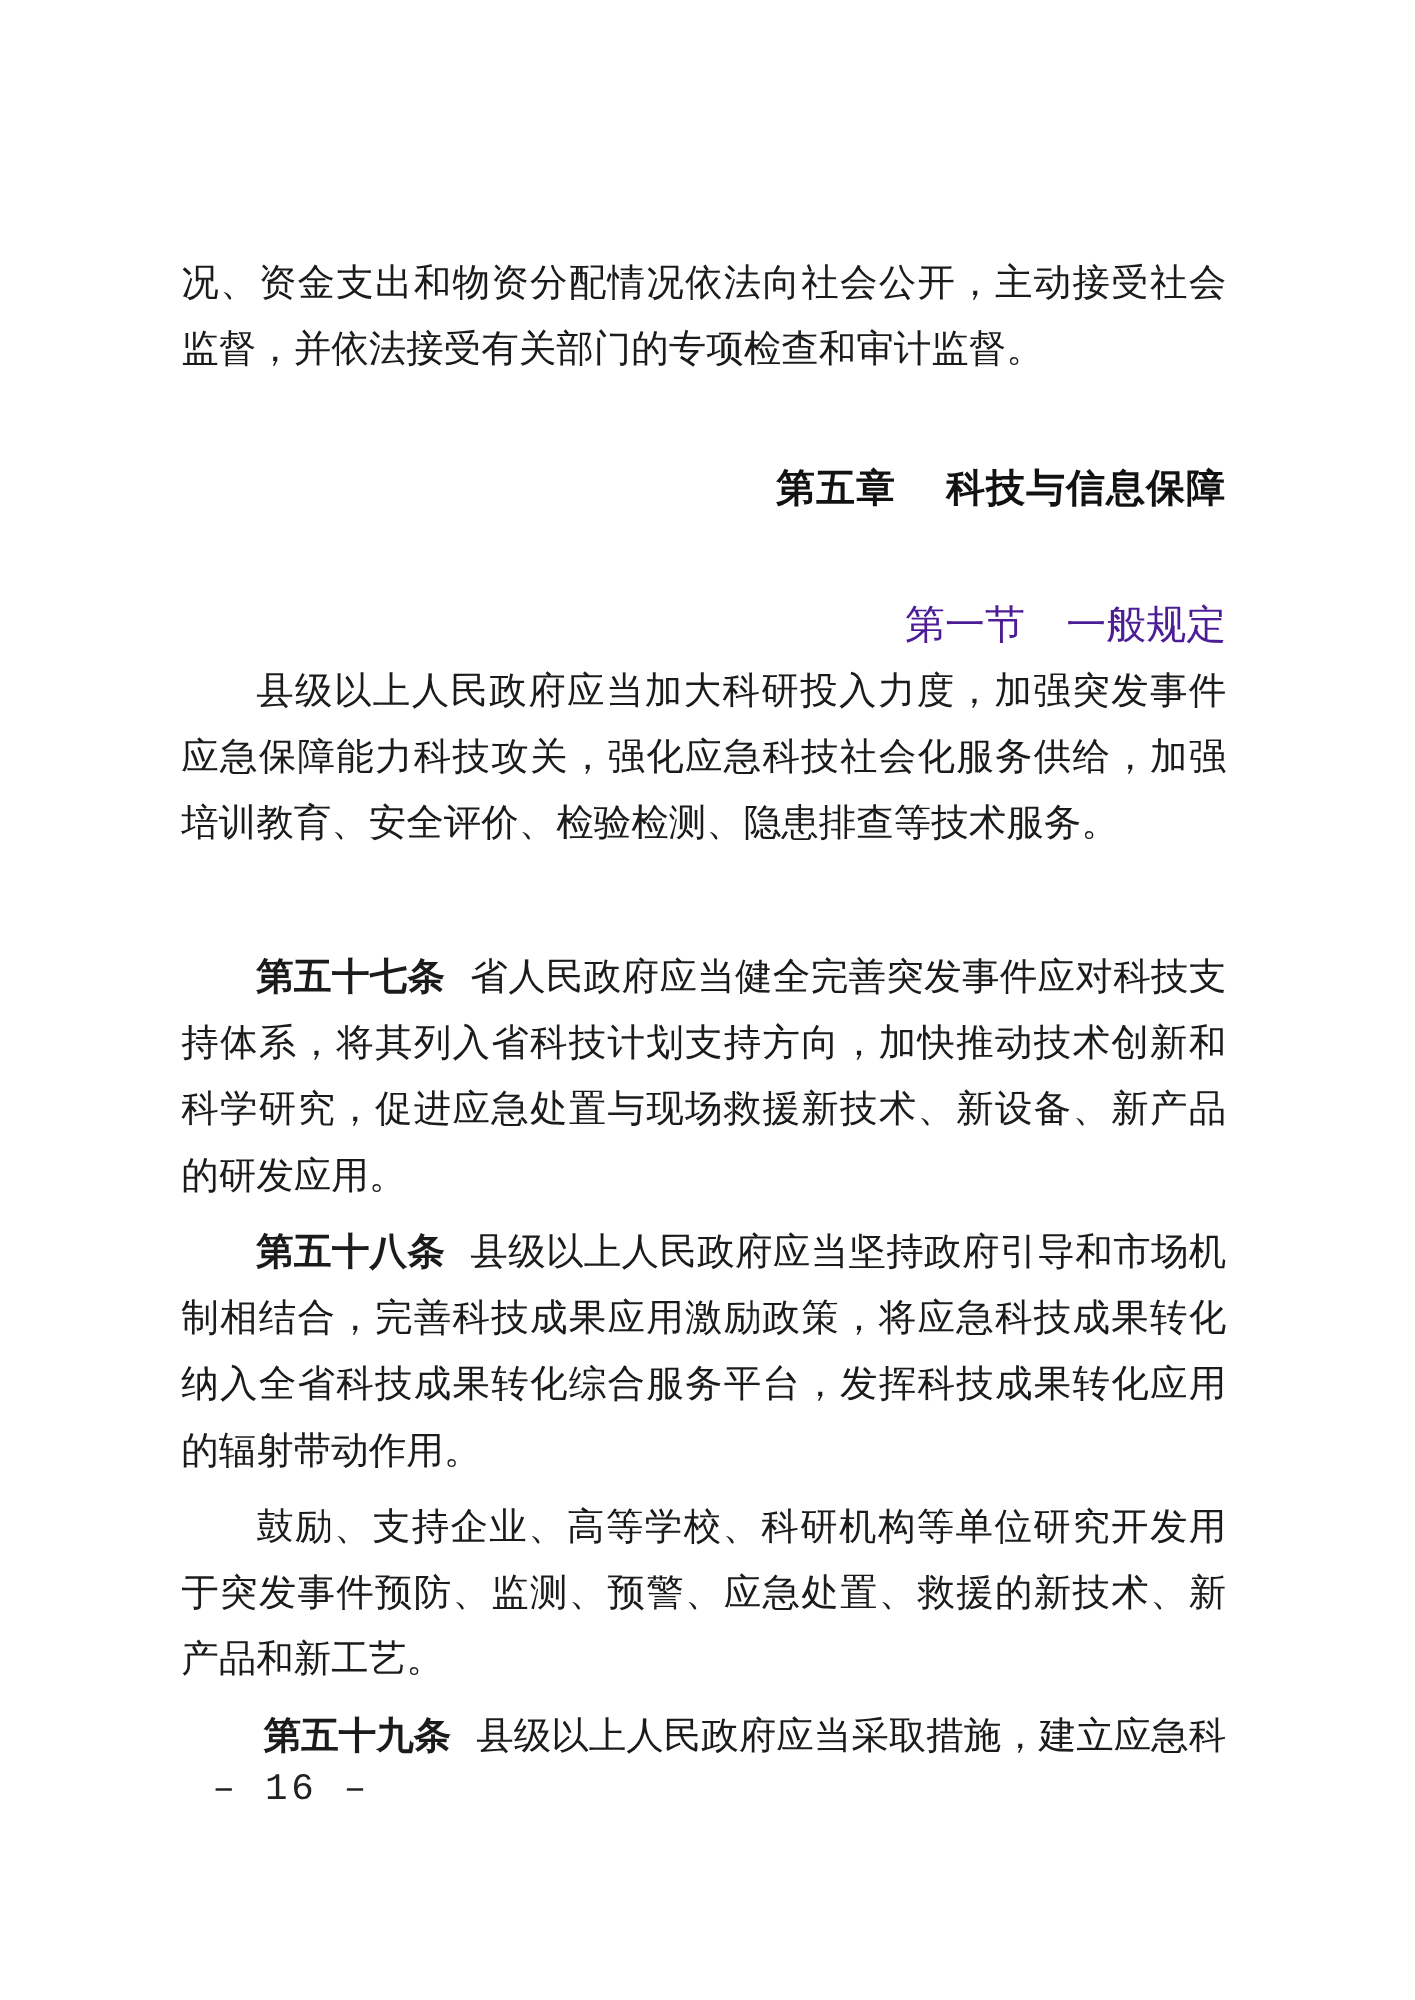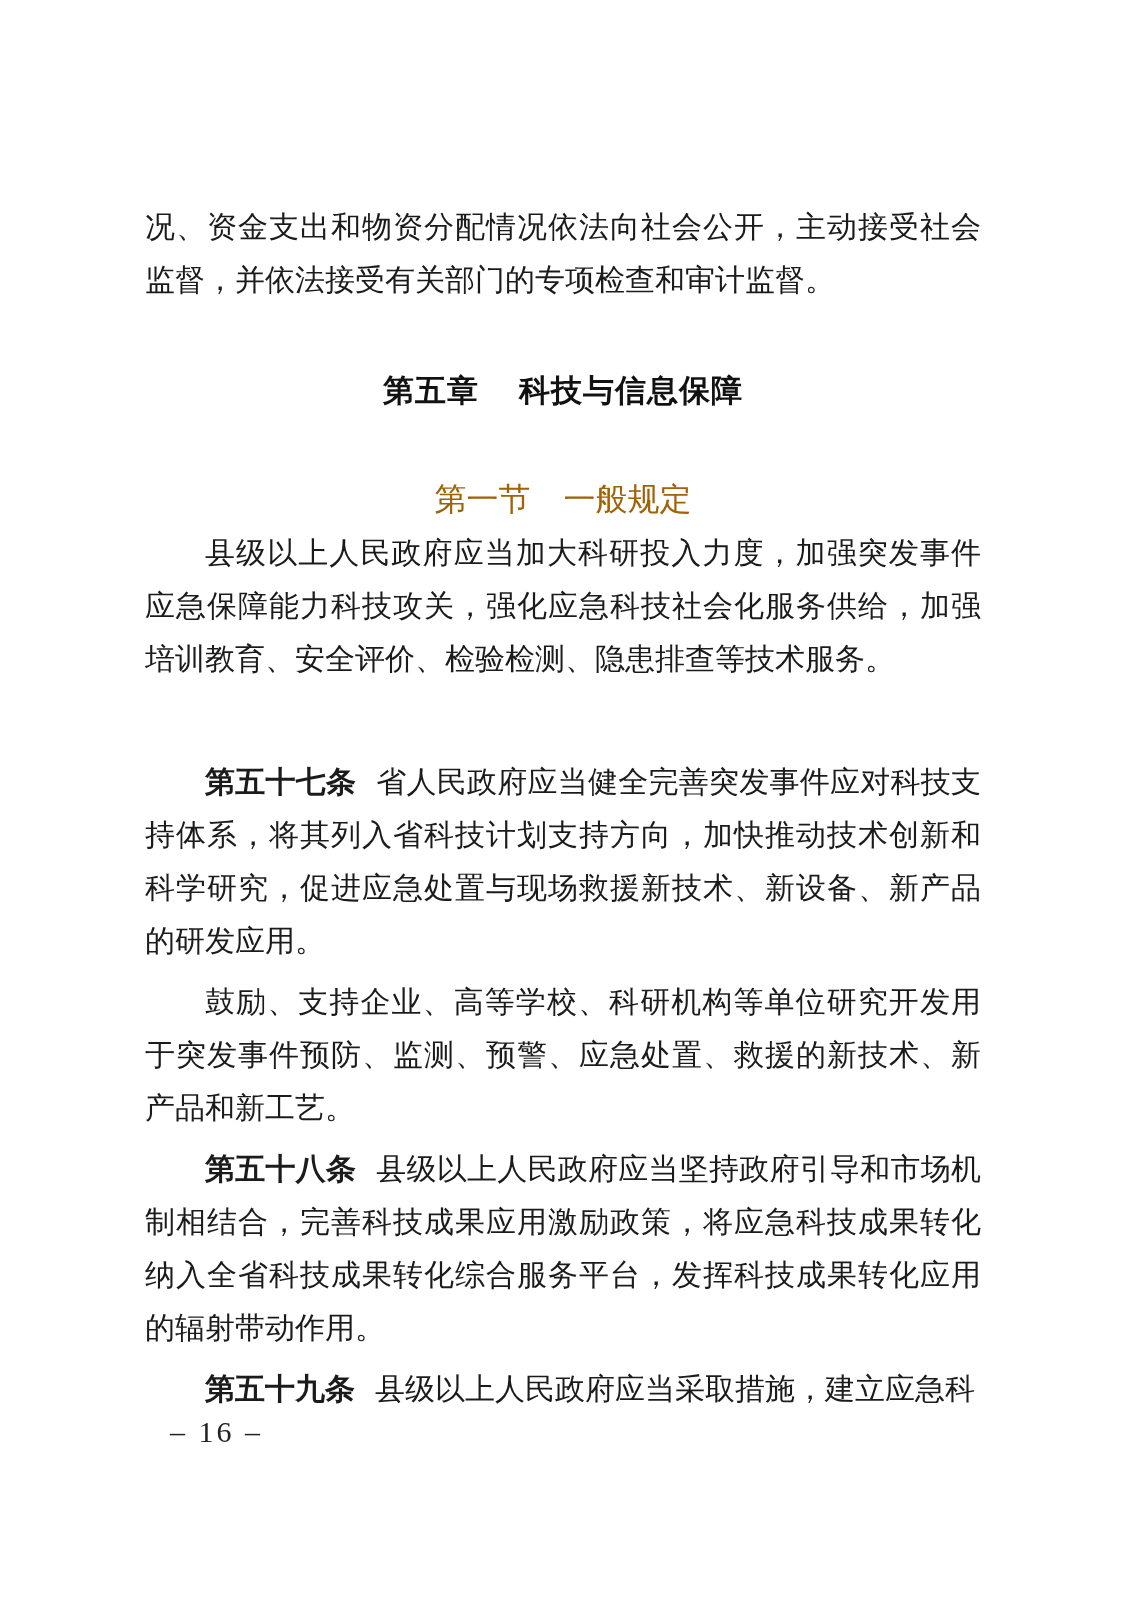--- a/index.html
+++ b/index.html
@@ -16,20 +16,21 @@
     font-family: "Liberation Serif", serif;
     color: #1b1b1b;
   }
   .content {
     position: absolute;
     left: 145px;
     top: 200px;
     width: 836px;
     display: flex;
     flex-direction: column;
+    align-items: flex-end;
   }
   .body-text {
     margin: 0 0 8px 0;
     font-family: "Liberation Serif", serif;
     font-size: 30px;
     line-height: 53px;
     color: #1b1b1b;
     text-align: justify;
     text-justify: inter-ideograph;
   }
@@ -56,30 +57,30 @@
   .chapter-heading .heading-title {
     margin-left: 40px;
   }
   .section-heading {
     margin: 56px 0 0 0;
     font-family: "Liberation Serif", serif;
     font-size: 32px;
     line-height: 53px;
     font-weight: normal;
     text-align: center;
-    color: #a16207;
+    color: #4c1d95;
   }
   .section-heading .heading-title {
     margin-left: 33px;
   }
   .page-number {
     position: absolute;
     left: 170px;
     top: 1412px;
-    font-family: Liberation Serif, serif;
+    font-family: Liberation Mono, monospace;
     font-size: 30px;
     line-height: 40px;
     letter-spacing: 3px;
     color: #222222;
   }
 </style>
 </head>
 <body>
 
 <div class="page">
@@ -88,22 +89,22 @@
     <p class="body-text">况、资金支出和物资分配情况依法向社会公开，主动接受社会监督，并依法接受有关部门的专项检查和审计监督。</p>
 
     <h1 class="chapter-heading"><span class="heading-label">第五章</span><span class="heading-title">科技与信息保障</span></h1>
 
     <h2 class="section-heading"><span class="heading-label">第一节</span><span class="heading-title">一般规定</span></h2>
 
     <p class="body-text indent">县级以上人民政府应当加大科研投入力度，加强突发事件应急保障能力科技攻关，强化应急科技社会化服务供给，加强培训教育、安全评价、检验检测、隐患排查等技术服务。</p>
 
     <p class="body-text indent art-first"><span class="art-num">第五十七条</span><span>省人民政府应当健全完善突发事件应对科技支持体系，将其列入省科技计划支持方向，加快推动技术创新和科学研究，促进应急处置与现场救援新技术、新设备、新产品的研发应用。</span></p>
 
+    <p class="body-text indent"><span class="art-num">第五十八条</span><span>县级以上人民政府应当坚持政府引导和市场机制相结合，完善科技成果应用激励政策，将应急科技成果转化纳入全省科技成果转化综合服务平台，发挥科技成果转化应用的辐射带动作用。</span></p>
+
     <p class="body-text indent">鼓励、支持企业、高等学校、科研机构等单位研究开发用于突发事件预防、监测、预警、应急处置、救援的新技术、新产品和新工艺。</p>
-
-    <p class="body-text indent"><span class="art-num">第五十八条</span><span>县级以上人民政府应当坚持政府引导和市场机制相结合，完善科技成果应用激励政策，将应急科技成果转化纳入全省科技成果转化综合服务平台，发挥科技成果转化应用的辐射带动作用。</span></p>
 
     <p class="body-text indent"><span class="art-num">第五十九条</span><span>县级以上人民政府应当采取措施，建立应急科</span></p>
 
   </div>
 
   <div class="page-number">– 16 –</div>
 </div>
 
 </body></html>

